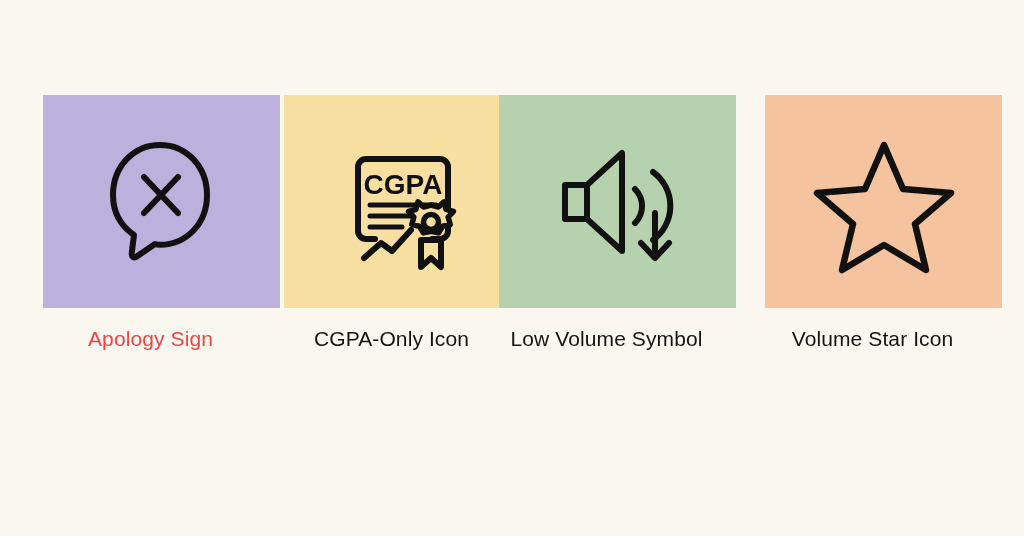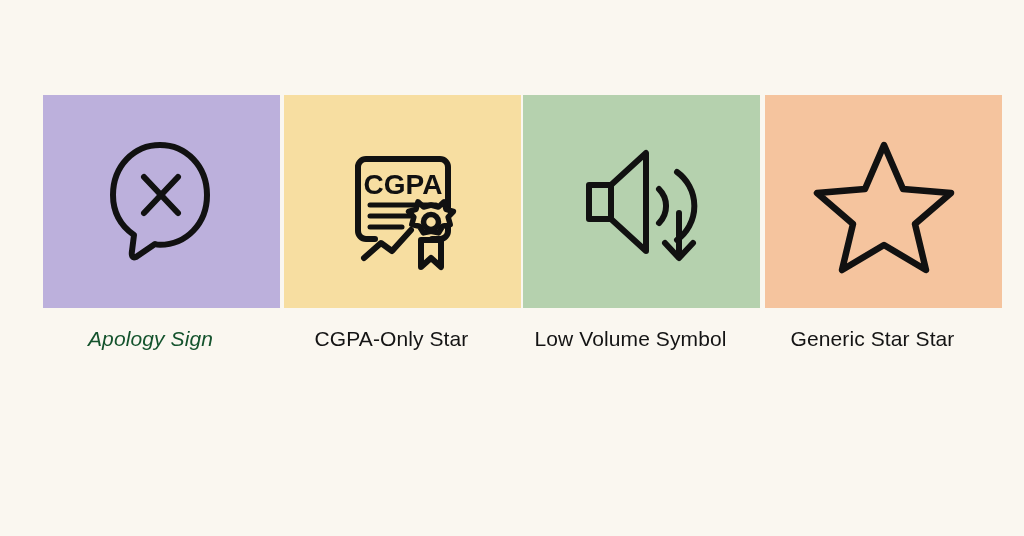--- a/index.html
+++ b/index.html
@@ -21,21 +21,21 @@
     width: 1024px;
     height: 536px;
   }
   .card {
     position: absolute;
     top: 95px;
     width: 215px;
   }
   .card.c0 { left: 43px; }
   .card.c1 { left: 284px; }
-  .card.c2 { left: 523px; }
+  .card.c2 { left: 499px; }
   .card.c3 { left: 765px; }
 
   .tile {
     width: 237px;
     height: 213px;
     display: flex;
     align-items: center;
     justify-content: center;
     box-sizing: border-box;
   }
@@ -65,21 +65,21 @@
   <div class="card c0">
     <div class="tile" style="background: rgb(188, 176, 220);">
       <svg width="150" height="150" viewBox="0 0 150 150">
         <path d="M120 68 C120 39 99 18 73 18 C47 18 26 39 26 68 C26 85 34 99 47 108
                  L45 124 C44.2 129 45.5 131.5 49 130 L68 117
                  C69.6 117.6 71.3 117.8 73 117.8 C99 117.8 120 97 120 68 Z" fill="none" stroke="#111111" stroke-width="6" stroke-linejoin="round" stroke-linecap="round"></path>
         <line x1="57" y1="50" x2="91" y2="86" stroke="#111111" stroke-width="6" stroke-linecap="round"></line>
         <line x1="91" y1="50" x2="57" y2="86" stroke="#111111" stroke-width="6" stroke-linecap="round"></line>
       </svg>
     </div>
-    <div class="label" style="color: #14532d; font-style: italic;">Apology Sign</div>
+    <div class="label" style="color: #ef4444;">Apology Sign</div>
   </div>
 
   <div class="card c1">
     <div class="tile" style="background: rgb(247, 222, 161);">
       <svg width="150" height="150" viewBox="0 0 150 150">
 
         <path d="M30 40 a8 8 0 0 1 8 -8 H112 a8 8 0 0 1 8 8 V104 a8 8 0 0 1 -8 8 H104" fill="none" stroke="#111111" stroke-width="6" stroke-linecap="round" stroke-linejoin="round"></path>
         <path d="M30 40 V104 a8 8 0 0 0 8 8 H47" fill="none" stroke="#111111" stroke-width="6" stroke-linecap="round" stroke-linejoin="round"></path>
 
         <text x="75" y="67" text-anchor="middle" font-family="'Liberation Sans', sans-serif" font-size="28" font-weight="bold" fill="#111111">CGPA</text>
@@ -93,21 +93,21 @@
         <path d="M93 113 L93 140 L103 131 L113 140 L113 113 Z" fill="none" stroke="#111111" stroke-width="6" stroke-linejoin="round" stroke-linecap="round"></path>
 
         <path d="M103 78
                  l7.4 2.1 5.6 -5.3 2.0 7.5 7.4 2.2 -5.3 5.6
                  2.1 7.4 -7.6 1.8 -4.0 6.6 -7.6 -1.7 -7.6 1.7
                  -4.0 -6.6 -7.6 -1.8 2.1 -7.4 -5.3 -5.6 7.4 -2.2
                  2.0 -7.5 5.6 5.3 Z" fill="#f7dea1" stroke="#111111" stroke-width="5.5" stroke-linejoin="round"></path>
         <circle cx="103" cy="95" r="7.5" fill="none" stroke="#111111" stroke-width="5.5"></circle>
       </svg>
     </div>
-    <div class="label" style="color: rgb(20, 20, 20);">CGPA-Only Star</div>
+    <div class="label" style="color: rgb(20, 20, 20);">CGPA-Only Icon</div>
   </div>
 
   <div class="card c2">
     <div class="tile" style="background: rgb(181, 209, 174);">
       <svg width="150" height="150" viewBox="0 0 150 150">
 
         <path d="M22 58 H44 L79 26 V124 L44 92 H22 Z" fill="none" stroke="#111111" stroke-width="6" stroke-linejoin="round" stroke-linecap="round"></path>
         <line x1="44" y1="58" x2="44" y2="92" stroke="#111111" stroke-width="6" stroke-linecap="round"></line>
 
         <path d="M92 62 a24 24 0 0 1 0 34" fill="none" stroke="#111111" stroke-width="6" stroke-linecap="round"></path>
@@ -120,16 +120,16 @@
     </div>
     <div class="label wide" style="color: rgb(20, 20, 20);">Low Volume Symbol</div>
   </div>
 
   <div class="card c3">
     <div class="tile" style="background: rgb(245, 196, 158);">
       <svg width="150" height="150" viewBox="0 0 150 150">
         <path d="M75 18 L94 62 L142 66 L106 97 L117 143 L75 118 L33 143 L44 97 L8 66 L56 62 Z" fill="none" stroke="#111111" stroke-width="6.5" stroke-linejoin="round" stroke-linecap="round"></path>
       </svg>
     </div>
-    <div class="label" style="color: rgb(20, 20, 20);">Generic Star Star</div>
+    <div class="label" style="color: rgb(20, 20, 20);">Volume Star Icon</div>
   </div>
 
 </div>
 
 </body></html>

